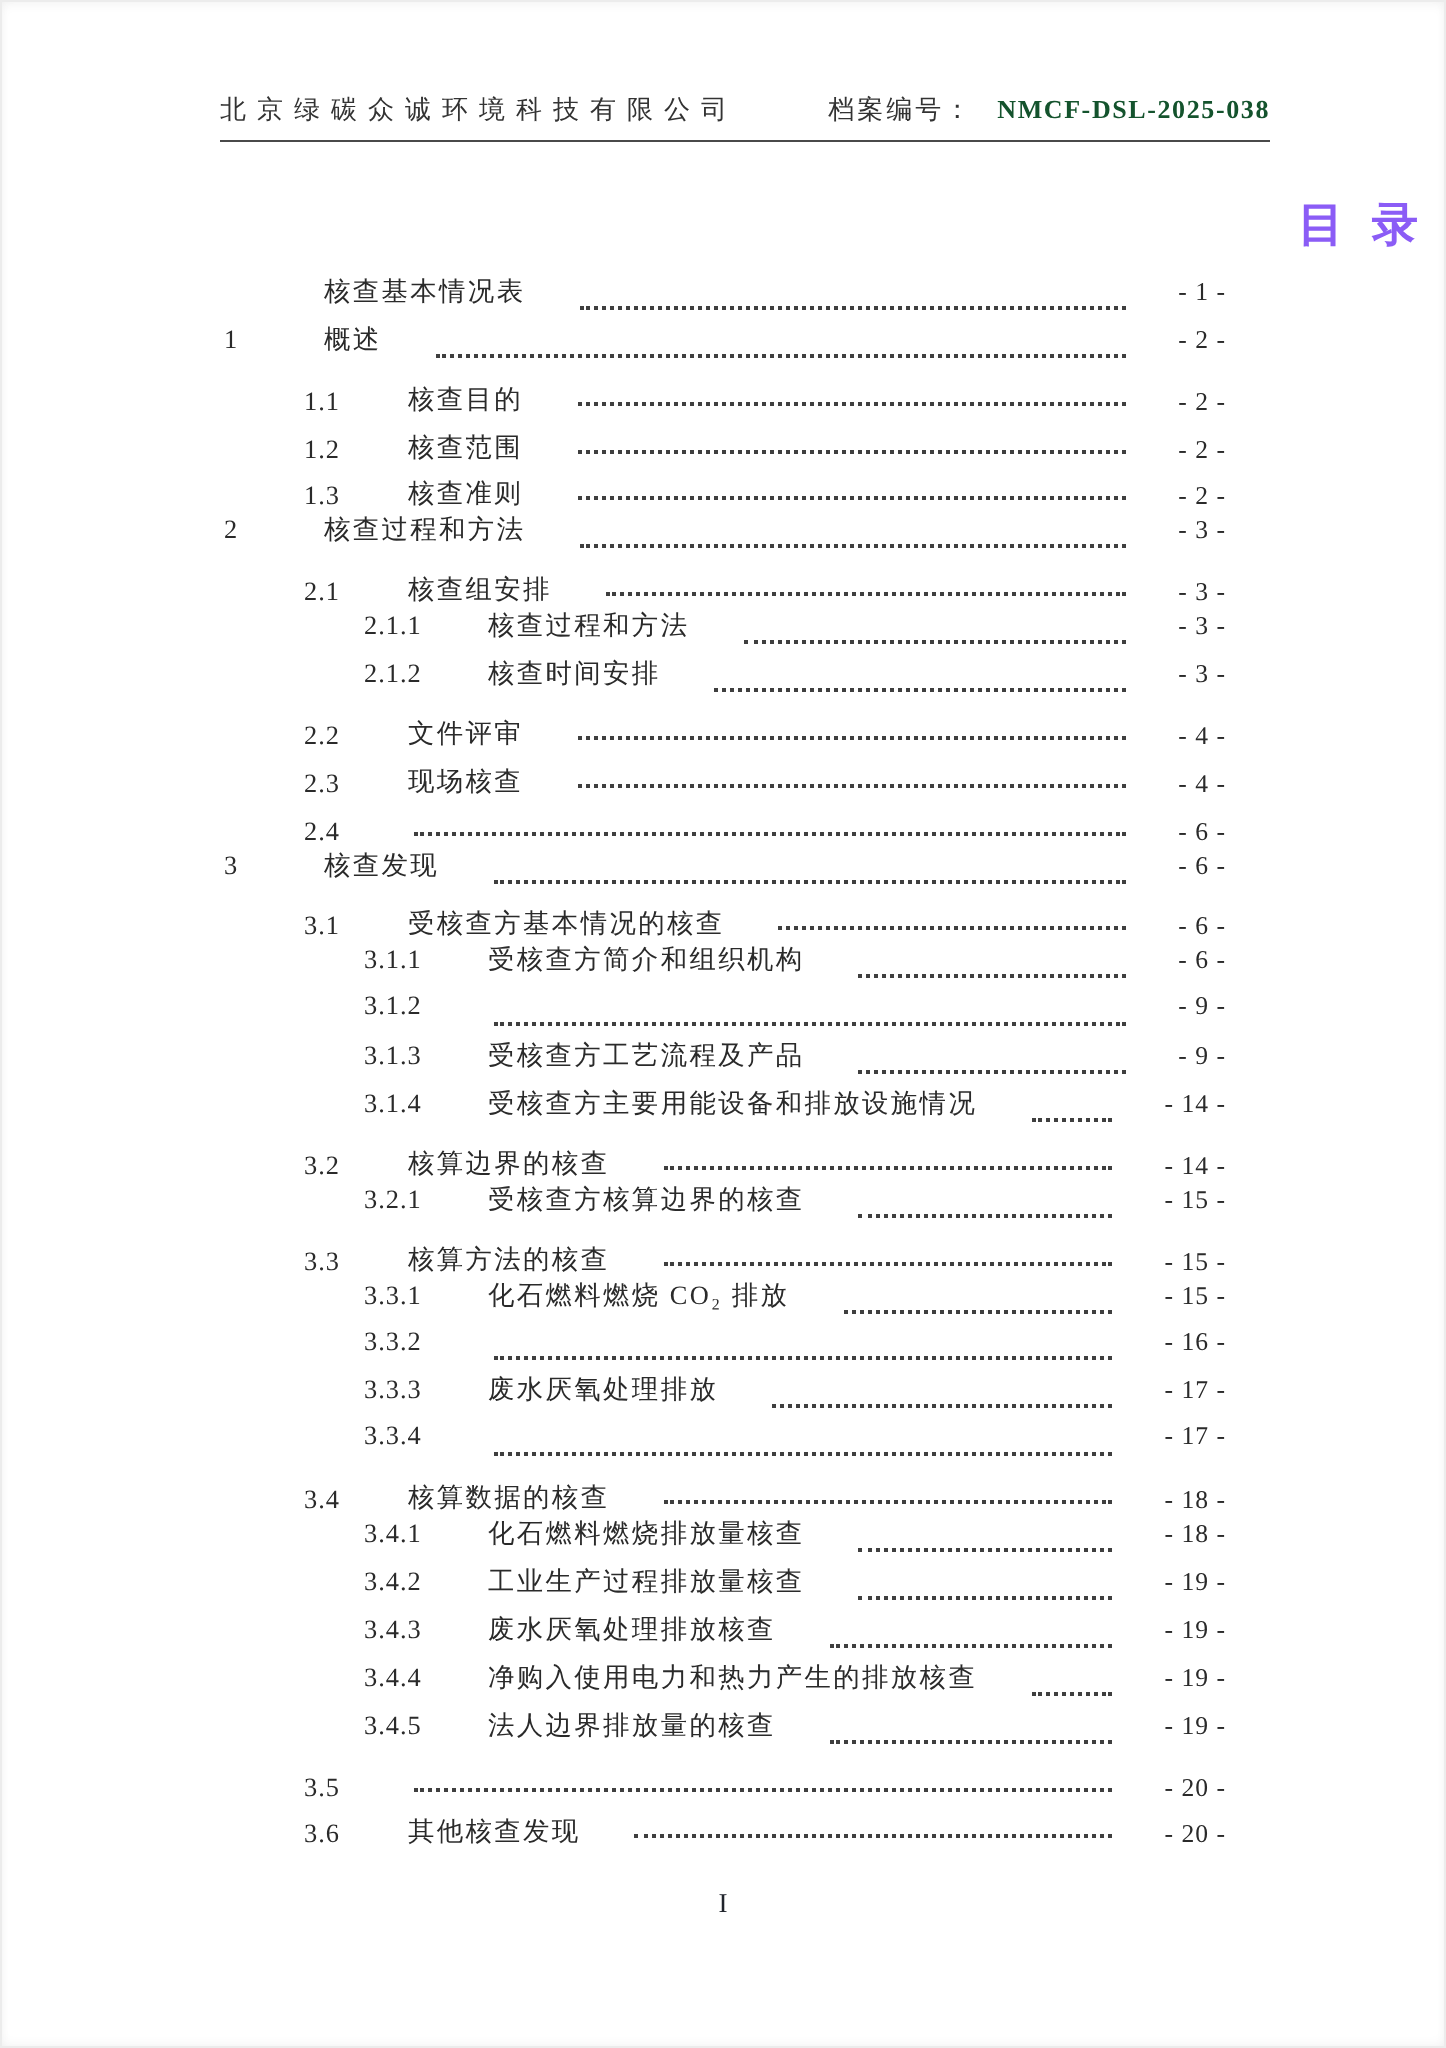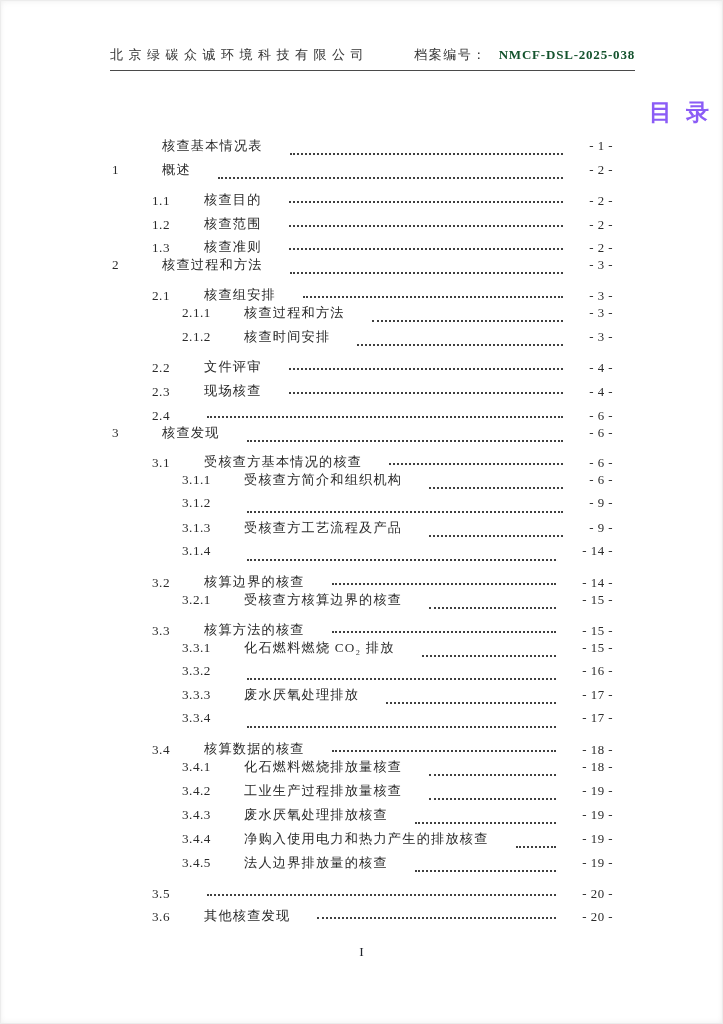--- a/index.html
+++ b/index.html
@@ -196,20 +196,21 @@
         <span class="pg">- 9 -</span>
       </div>
       <div class="toc-row lv3">
         <span class="num">3.1.3</span>
         <span class="title">受核查方工艺流程及产品</span>
         <span class="leader"></span>
         <span class="pg">- 9 -</span>
       </div>
       <div class="toc-row lv3">
         <span class="num">3.1.4</span>
+        <span class="title">受核查方主要用能设备和排放设施情况</span>
         <span class="leader"></span>
         <span class="pg">- 14 -</span>
       </div>
       <div class="toc-row lv2">
         <span class="num">3.2</span>
         <span class="title">核算边界的核查</span>
         <span class="leader"></span>
         <span class="pg">- 14 -</span>
       </div>
       <div class="toc-row lv3">

